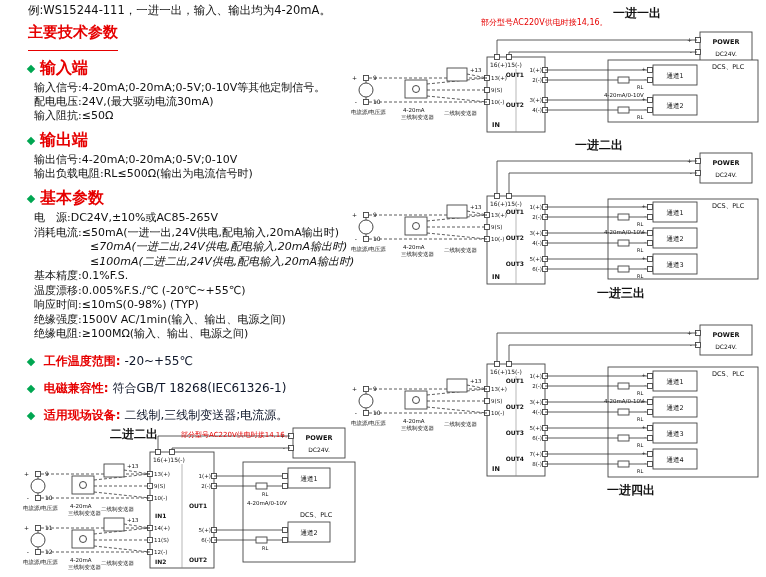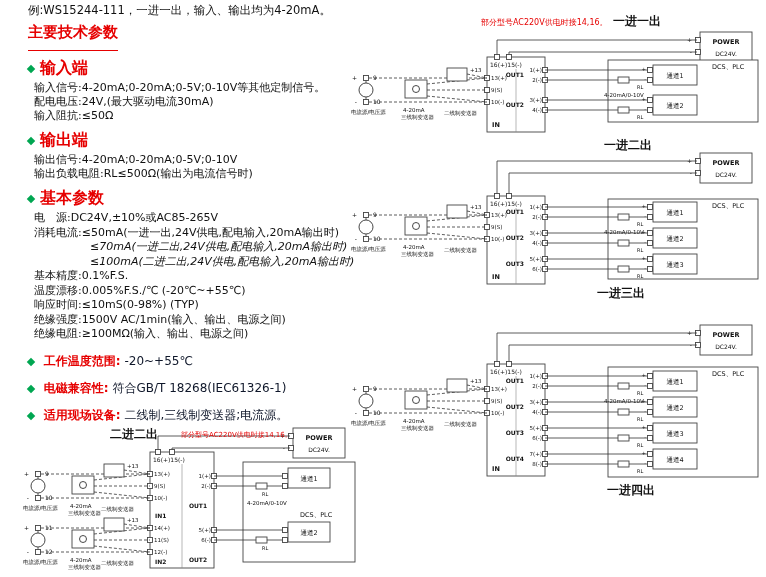--- a/index.html
+++ b/index.html
@@ -475,22 +475,22 @@
     <div class="extra">
       <span class="bullet"></span>
       <span class="lab">电磁兼容性:</span><span class="val"> 符合GB/T 18268(IEC61326-1)</span>
     </div>
     <div class="extra">
       <span class="bullet"></span>
       <span class="lab">适用现场设备:</span><span class="val"> 二线制,三线制变送器;电流源。</span>
     </div>
   </div>
 
-  <div class="dg-title" style="left:613px;top:13px;text-align:center;">一进一出</div>
-  <div class="dg-title" style="left:604px;top:137px;">一进二出</div>
+  <div class="dg-title" style="left:613px;top:5px;text-align:center;">一进一出</div>
+  <div class="dg-title" style="left:575px;top:137px;">一进二出</div>
   <div class="dg-title" style="left:597px;top:285px;">一进三出</div>
   <div class="dg-title" style="left:607px;top:482px;">一进四出</div>
   <div class="dg-title" style="left:88px;top:426px;margin-left:22px;">二进二出</div>
 
   <div class="note" style="left:481px;top:17px;">部分型号AC220V供电时接14,16。</div>
   <div class="note note2" style="left:181px;top:430px;">部分型号AC220V供电时接14,16。</div>
 
 </div>
 
 </body></html>

